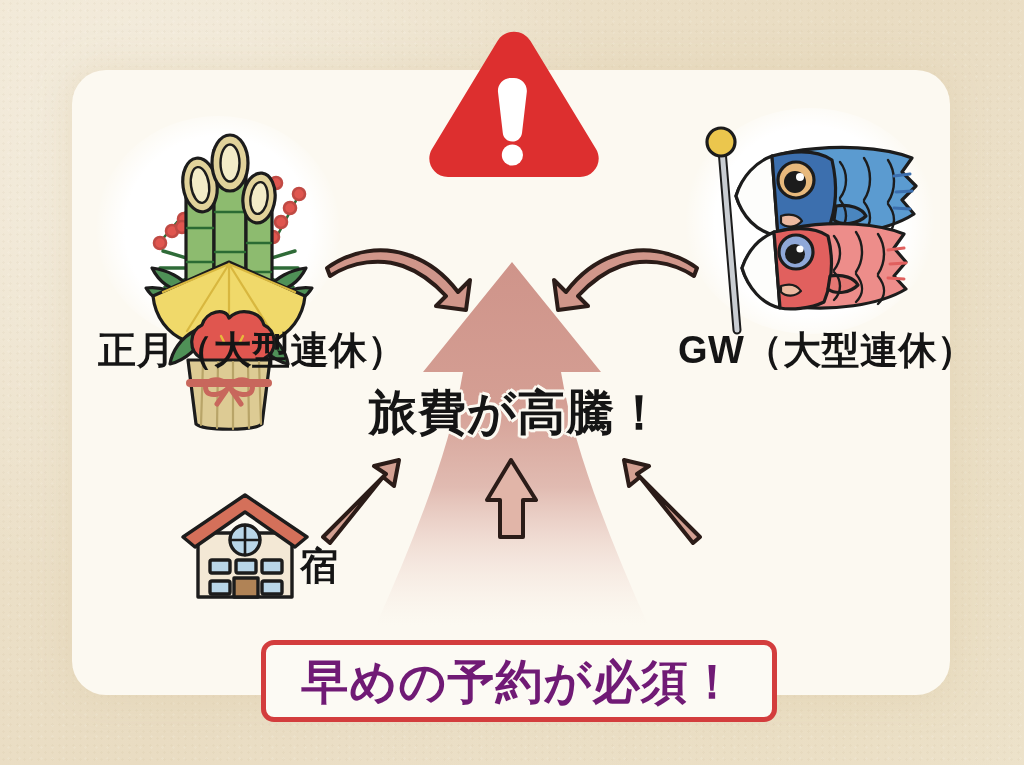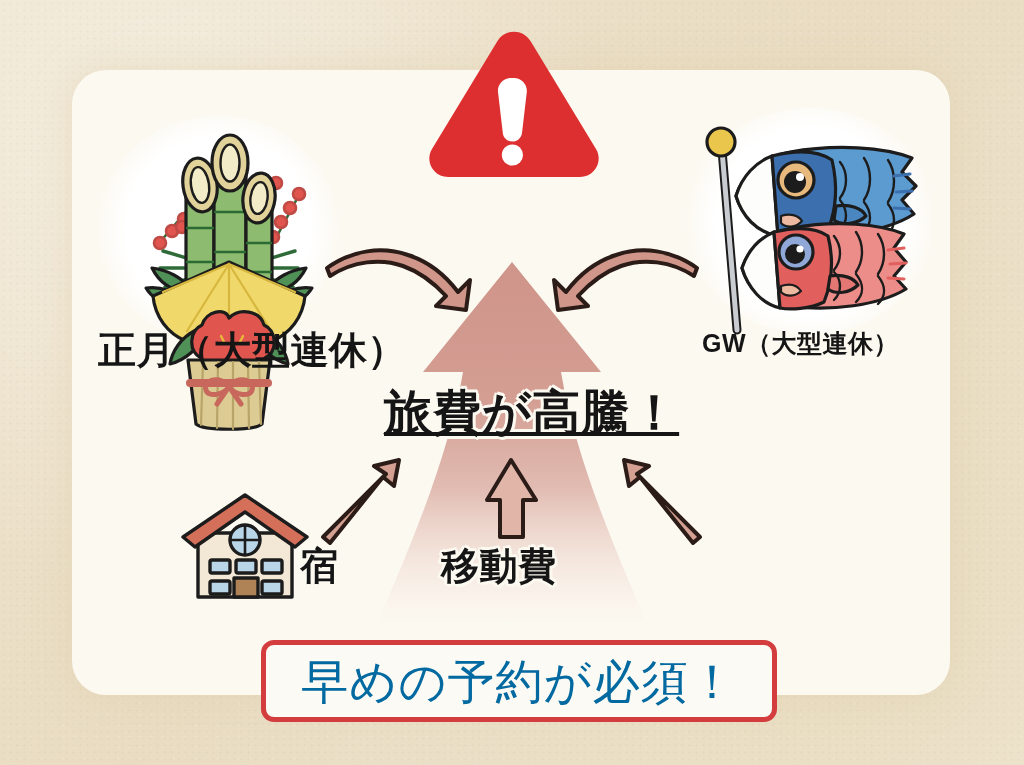--- a/index.html
+++ b/index.html
@@ -73,28 +73,26 @@
       2px 2px 0 #fcf9f1, -2px 2px 0 #fcf9f1, 2px -2px 0 #fcf9f1, -2px -2px 0 #fcf9f1,
       3px 1px 0 #fcf9f1, -3px 1px 0 #fcf9f1, 1px 3px 0 #fcf9f1, 1px -3px 0 #fcf9f1;
   }
 
   #label-newyear {
     left: 98px; top: 331px;
     font-size: 38px;
   }
   #label-gw {
     left: 678px; top: 331px;
-    font-size: 25px;
-    margin-left: 24px;
+    font-size: 38px;
   }
   #label-main {
-    left: 384px; top: 389px;
+    left: 369px; top: 389px;
     font-size: 48px;
     letter-spacing: 1px;
-    text-decoration: underline;
   }
   #label-lodging {
     left: 300px; top: 547px;
     font-size: 38px;
   }
   #label-transport {
     left: 441px; top: 547px;
     font-size: 38px;
   }
   #label-seat {
@@ -112,22 +110,22 @@
     box-sizing: border-box;
     background: #fcfaf4;
     border: 5px solid #d33d3d;
     border-radius: 13px;
     display: flex;
     align-items: center;
     justify-content: center;
   }
   #callout-text {
     font-size: 47px;
-    font-weight: 400;
-    color: #0369a1;
+    font-weight: 700;
+    color: #701a75;
     letter-spacing: 1px;
     line-height: 1;
     white-space: nowrap;
   }
 
   
   .glow {
     position: absolute;
     border-radius: 50%;
     background: radial-gradient(circle, #ffffff 0%, #ffffff 56%, rgba(255,255,255,0) 74%);
@@ -407,20 +405,19 @@
   </svg>
 
   <div class="label" id="label-newyear">正月（大型連休）</div>
 
   <div class="label" id="label-gw">GW（大型連休）</div>
 
   <div class="label outlined" id="label-main">旅費が高騰！</div>
 
   <div class="label outlined" id="label-lodging">宿</div>
 
-  <div class="label outlined" id="label-transport">移動費</div>
 
 
   <div id="callout">
     <span id="callout-text">早めの予約が必須！</span>
   </div>
 
 </div>
 
 </body></html>

